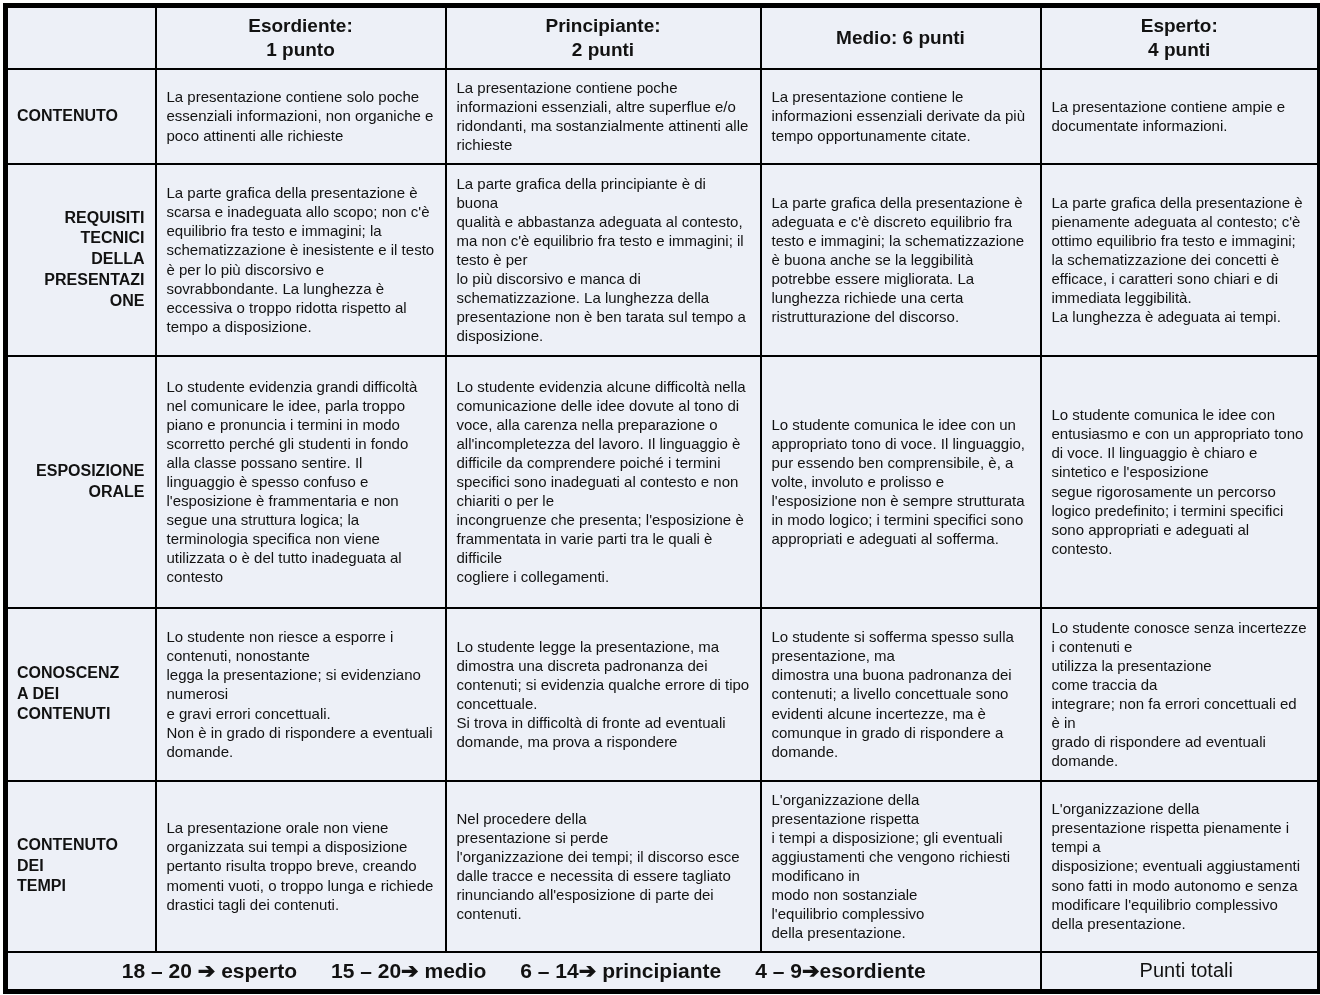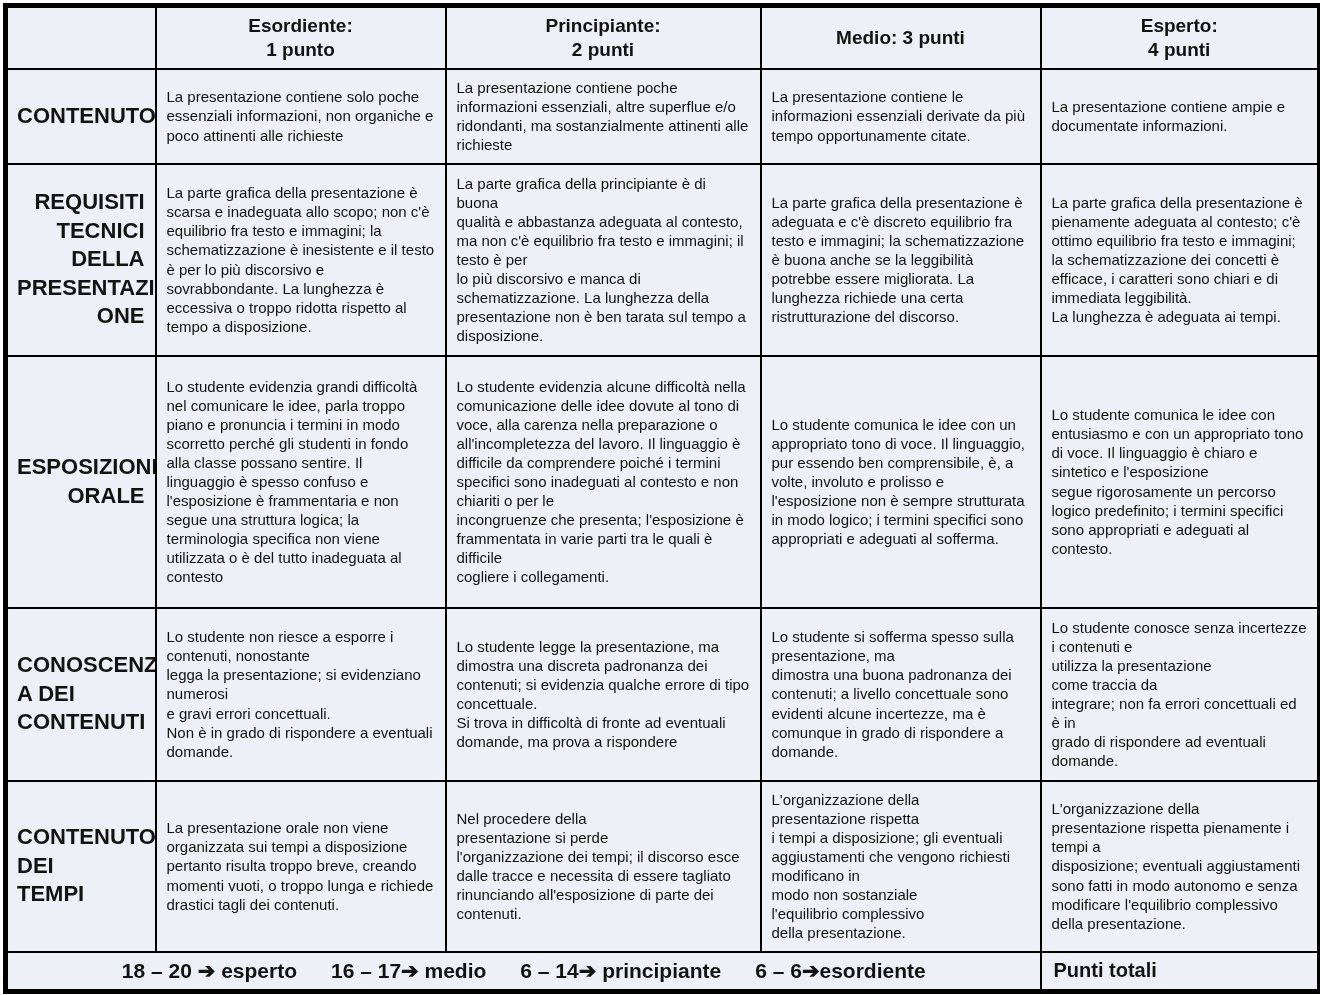--- a/index.html
+++ b/index.html
@@ -21,21 +21,21 @@
     box-sizing:border-box;
   }
   thead th {
     font-size:19px;
     font-weight:bold;
     text-align:center;
     white-space:pre-line;
     line-height:1.25;
   }
   th.crit {
-    font-size:22px;
+    font-size:16px;
     font-weight:bold;
     text-align:left;
     white-space:pre-line;
     line-height:1.3;
     padding-left:9px;
   }
   th.crit.center { text-align:right; }
   td.desc {
     font-size:15px;
     line-height:1.27;
@@ -57,23 +57,23 @@
   }
   .scale-wrap {
     display:flex;
     justify-content:center;
     align-items:center;
     gap:34px;
     white-space:nowrap;
   }
   td.total-cell {
     font-size:20px;
-    font-weight:bold;
-    text-align:left;
-    padding-left:12px;
+    font-weight:normal;
+    text-align:center;
+    padding-left:24px;
   }
 </style>
 </head>
 <body>
 
 <div class="page">
   <table class="rubric">
     <colgroup>
       <col style="width:150px">
       <col style="width:290px">
@@ -81,21 +81,21 @@
       <col style="width:280px">
       <col style="width:279px">
     </colgroup>
     <thead>
       <tr class="r-header">
         <th class="crit"></th>
         <th>Esordiente:
 1 punto</th>
         <th>Principiante:
 2 punti</th>
-        <th>Medio: 3 punti</th>
+        <th>Medio: 6 punti</th>
         <th>Esperto:
 4 punti</th>
       </tr>
     </thead>
     <tbody>
       <tr class="r-contenuto">
         <th class="crit">CONTENUTO</th>
         <td class="desc">La presentazione contiene solo poche essenziali informazioni, non organiche e poco attinenti alle richieste</td>
         <td class="desc">La presentazione contiene poche informazioni essenziali, altre superflue e/o ridondanti, ma sostanzialmente attinenti alle richieste</td>
         <td class="desc">La presentazione contiene le informazioni essenziali derivate da più tempo opportunamente citate.</td>
@@ -164,23 +164,23 @@
 presentazione rispetta pienamente i tempi a
 disposizione; eventuali aggiustamenti sono fatti in modo autonomo e senza modificare l'equilibrio complessivo
 della presentazione.</td>
       </tr>
     </tbody>
     <tfoot>
       <tr class="r-footer">
         <td class="scale-cell" colspan="4">
           <div class="scale-wrap">
             <span>18 – 20 ➔ esperto</span>
-            <span>16 – 17➔ medio</span>
+            <span>15 – 20➔ medio</span>
             <span>6 – 14➔ principiante</span>
-            <span>6 – 6➔esordiente</span>
+            <span>4 – 9➔esordiente</span>
           </div>
         </td>
         <td class="total-cell">Punti totali</td>
       </tr>
     </tfoot>
   </table>
 
 </div>
 
 </body></html>

